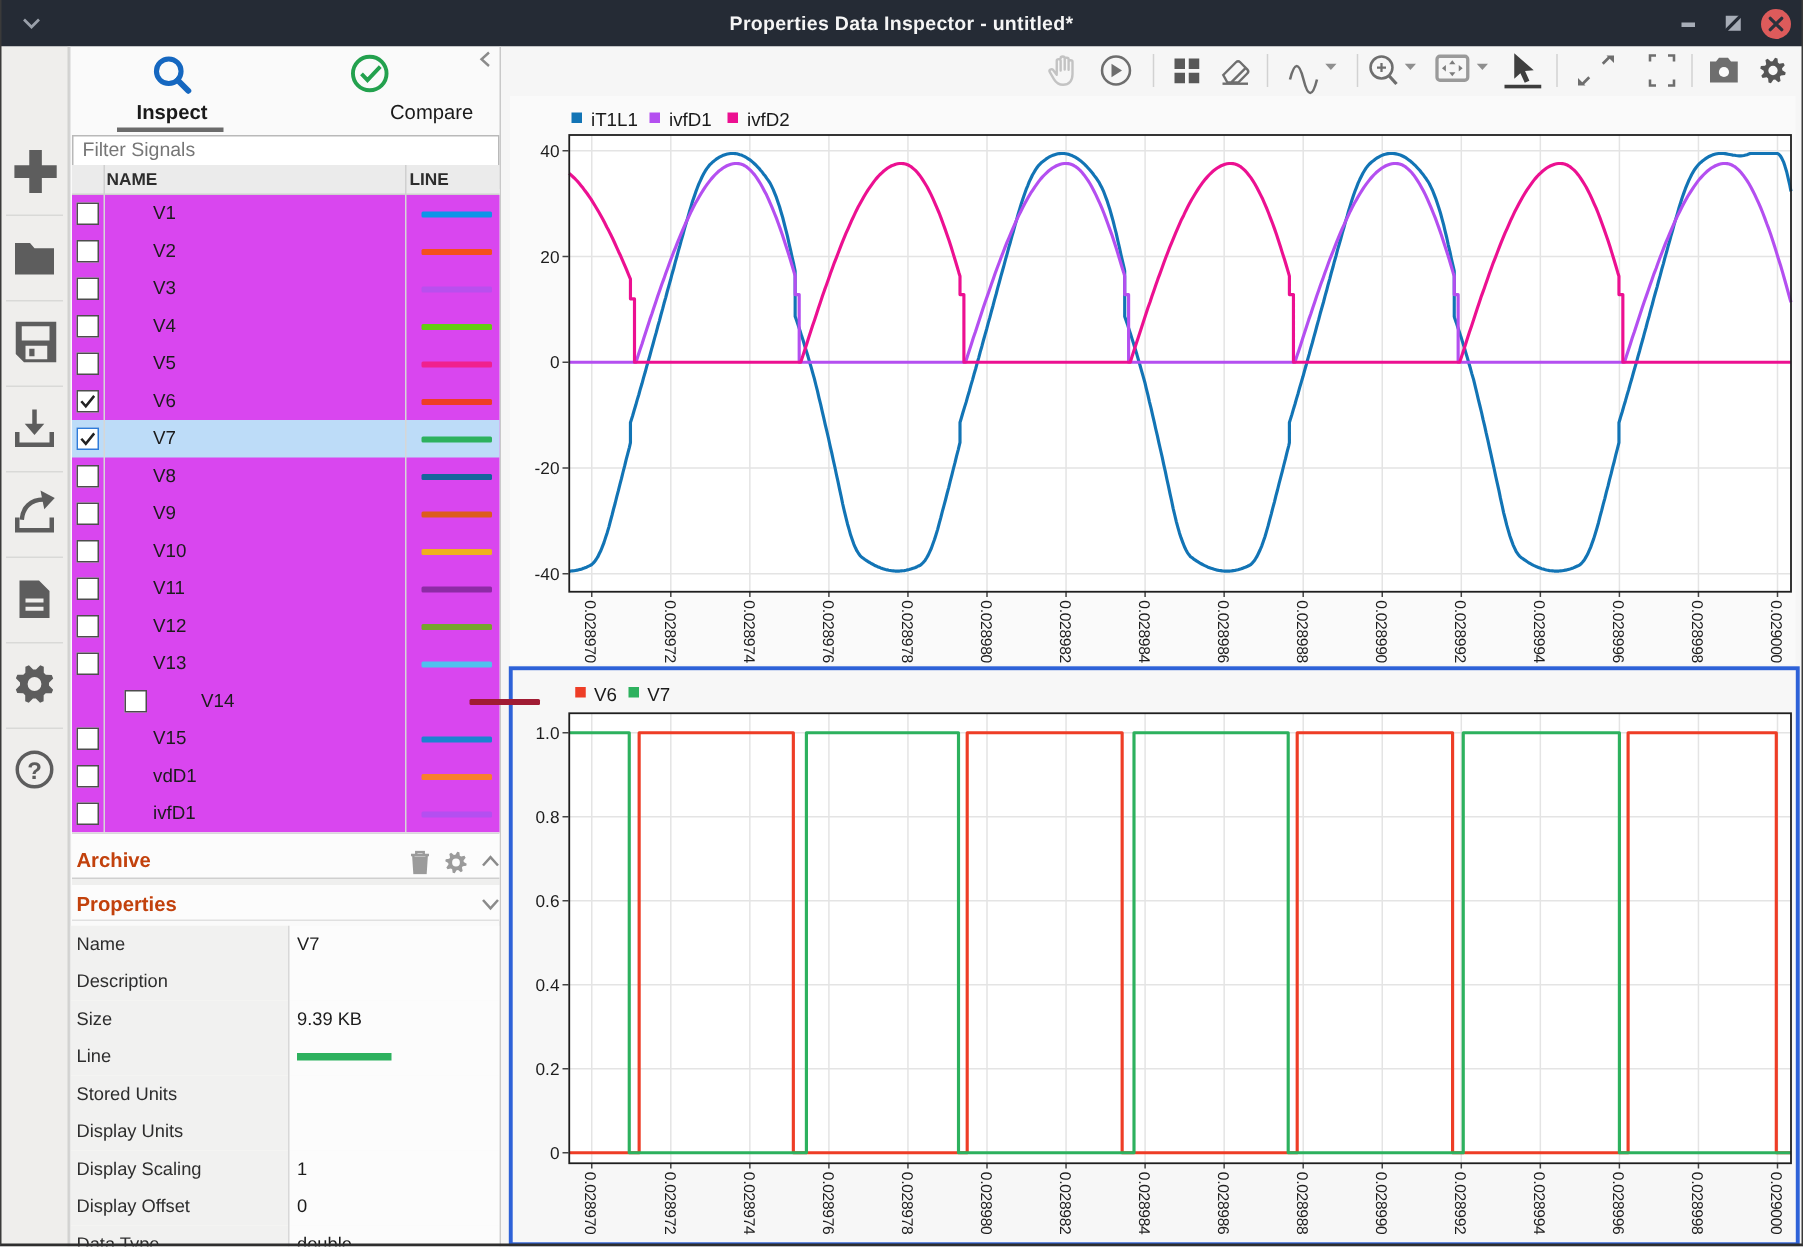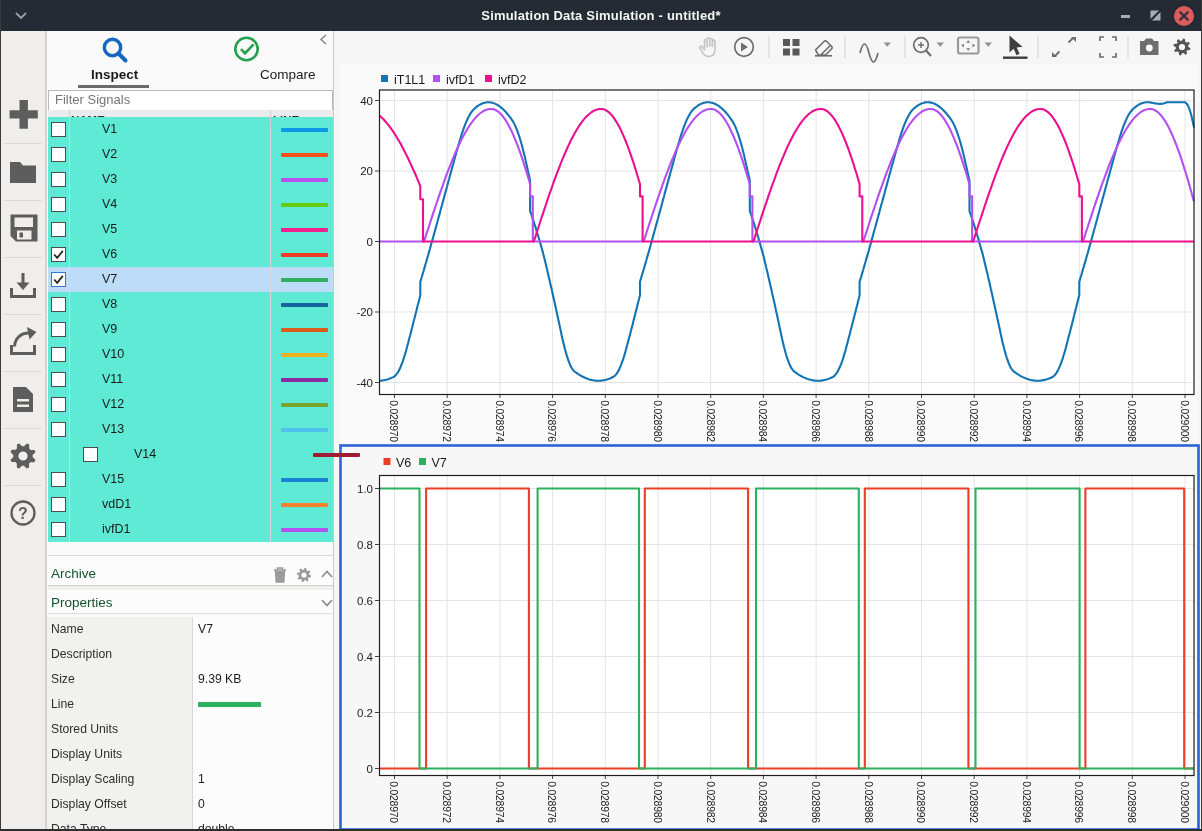--- a/index.html
+++ b/index.html
@@ -8,39 +8,39 @@
 .titlebar{left:0;top:0;width:1202px;height:31px;background:#252b35;}
 .title{width:100%;text-align:center;top:8px;color:#f5f5f5;font-size:13px;font-weight:bold;letter-spacing:.2px;}
 .leftstrip{left:0;top:31px;width:46px;height:800px;background:#efeeec;border-right:1px solid #d2d2d0;}
 .lsep{left:4px;width:38px;height:1px;background:#d9d9d7;}
 .panel{left:46px;top:31px;width:288px;height:800px;background:#fafafa;border-right:1px solid #c9c9c9;border-left:1px solid #d4d4d4;}
 .tablbl{top:36px;font-size:13.5px;color:#1a1a1a;}
 .tabline{left:31px;top:54px;width:71px;height:3px;background:#6b6b6b;}
 .finput{left:1px;top:59px;width:285px;height:36px;background:#fff;border:1px solid #b9b9b9;color:#767676;font-size:13px;line-height:18px;padding-left:6px;}
 .thead{left:1px;top:79px;width:285px;height:20px;background:#ebebeb;border-bottom:1px solid #d0d0d0;}
 .thead div{position:absolute;top:4px;font-size:11.5px;font-weight:bold;color:#2d2d2d;}
-.rows{left:1px;top:86px;width:285px;height:425px;background:#5eead4;}
+.rows{left:1px;top:99px;width:285px;height:425px;background:#d946ef;}
 .row{position:absolute;left:0;width:285px;height:25px;}
 .row .nm{position:absolute;left:54px;top:5px;font-size:12.5px;color:#1c1c1c;}
 .row .sw{position:absolute;left:233px;top:11px;width:47px;height:3.5px;border-radius:1px;}
 .cb{position:absolute;left:3px;top:5px;width:15px;height:15px;background:#fff;border:1.5px solid #4d4d4d;}
 .colsep{position:absolute;top:0;width:1px;height:100%;background:#d6d6d6;}
 .secbar{left:1px;width:285px;background:#fcfcfc;}
-.sectext{position:absolute;left:3px;top:5px;font-size:13.5px;color:#14532d;}
+.sectext{position:absolute;left:3px;top:5px;font-size:13.5px;color:#c2410c;font-weight:bold;}
 .prow{position:absolute;left:0;width:286px;height:25px;}
 .plbl{position:absolute;left:0;top:0;width:145px;height:25px;background:#f1f1f0;font-size:12.2px;color:#2e2e2e;padding:5px 0 0 4px;}
 .pval{position:absolute;left:146px;top:0;width:140px;height:25px;background:#fcfcfc;font-size:12.2px;color:#1c1c1c;padding:5px 0 0 5px;}
 .chartarea{left:334px;top:31px;width:868px;height:800px;background:#f6f6f6;}
 .winborder{left:0;top:0;width:1202px;height:831px;border:1px solid #3a3a3a;border-bottom:2px solid #2e2e2e;border-top:none;pointer-events:none;}
 </style></head><body>
 <div class="abs titlebar">
  <svg class="abs" style="left:13px;top:10px" width="16" height="12" viewBox="0 0 16 12">
       <path d="M3 3l5 5 5-5" stroke="#9aa0aa" stroke-width="1.8" fill="none"></path>
     </svg>
- <div class="abs title">Simulation Data Simulation - untitled*</div>
+ <div class="abs title">Properties Data Inspector - untitled*</div>
  <div class="abs" style="left:1121px;top:15px;width:9px;height:2.5px;background:#a7adb7;"></div>
  <svg class="abs" style="left:1150px;top:10px" width="11" height="11" viewBox="0 0 11 11">
       <path d="M0.5 0.5h10v10h-10z" fill="#a7adb7"></path>
       <path d="M0 11L11 0" stroke="#252b35" stroke-width="2.2"></path>
     </svg>
 
  <svg class="abs" style="left:1173px;top:5px" width="22" height="22" viewBox="0 0 22 22">
       <circle cx="11" cy="11" r="10" fill="#dd5b5b"></circle>
       <path d="M7.2 7.2l7.6 7.6M14.8 7.2l-7.6 7.6" stroke="#2b313c" stroke-width="2.2" stroke-linecap="round"></path>
     </svg>

